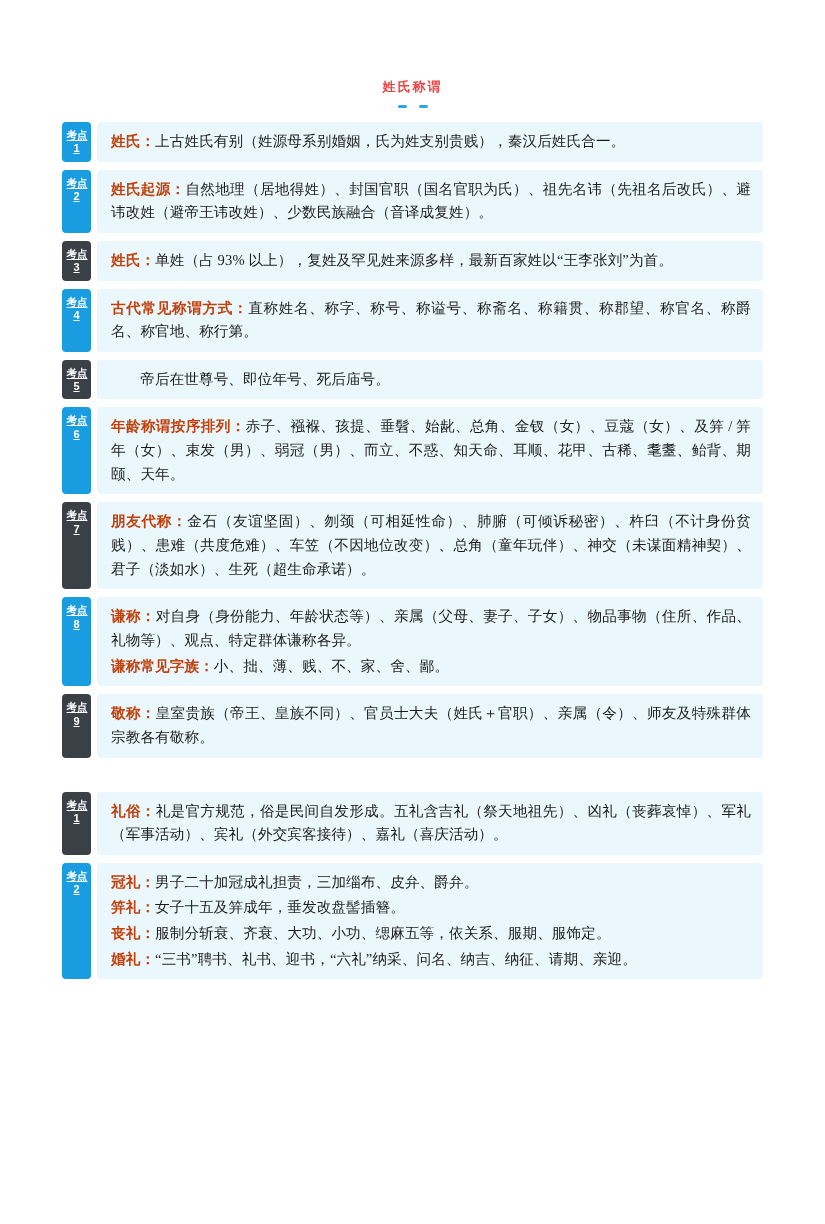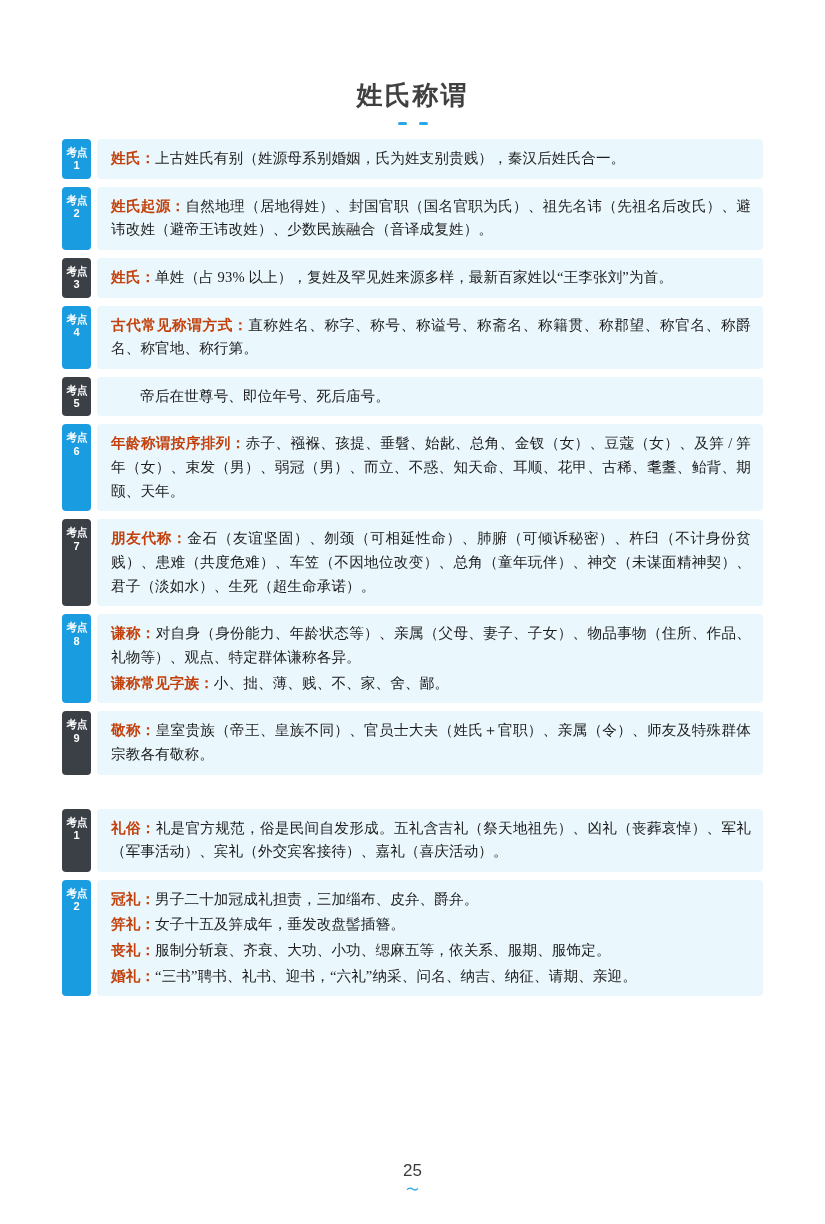--- a/index.html
+++ b/index.html
@@ -25,23 +25,23 @@
 
   
   .section-title-wrap {
     text-align: center;
     margin-top: 18px;
     margin-bottom: 26px;
   }
   .section-title {
     font-family: Liberation Mono, monospace;
     font-weight: bold;
-    font-size: 26px;
+    font-size: 13px;
     letter-spacing: 2px;
-    color: #404040;
+    color: #ef4444;
     display: block;
     margin-bottom: 9px;
   }
   .title-rule {
     width: 142px;
     height: 3px;
     margin: 0 auto;
     background: #2aa7e8;
     border-radius: 2px;
     position: relative;
@@ -74,20 +74,21 @@
     line-height: 1.12;
     text-align: center;
     padding: 7px 0 7px 0;
     box-sizing: border-box;
     letter-spacing: 0px;
     display: flex;
     flex-direction: column;
     justify-content: flex-start;
     align-items: center;
     font-weight: bold;
+    text-decoration: underline;
   }
   .tag .tag-word {
     display: block;
     font-size: 11px;
     transform: scaleX(0.95);
   }
   .tag .tag-num {
     display: block;
     font-size: 11px;
     margin-top: 1px;
@@ -260,18 +261,14 @@
       <span class="tag-num">2</span>
     </div>
     <div class="entry-body">
       <p><span class="lead">冠礼：</span><span>男子二十加冠成礼担责，三加缁布、皮弁、爵弁。</span></p>
       <p><span class="lead">笄礼：</span><span>女子十五及笄成年，垂发改盘髻插簪。</span></p>
       <p><span class="lead">丧礼：</span><span>服制分斩衰、齐衰、大功、小功、缌麻五等，依关系、服期、服饰定。</span></p>
       <p><span class="lead">婚礼：</span><span>“三书”聘书、礼书、迎书，“六礼”纳采、问名、纳吉、纳征、请期、亲迎。</span></p>
     </div>
   </div>
 
-  <div class="footer">
-    <span class="page-num">25</span>
-    <span class="footer-swirl">〜</span>
-  </div>
 
 </div>
 
 </body></html>

